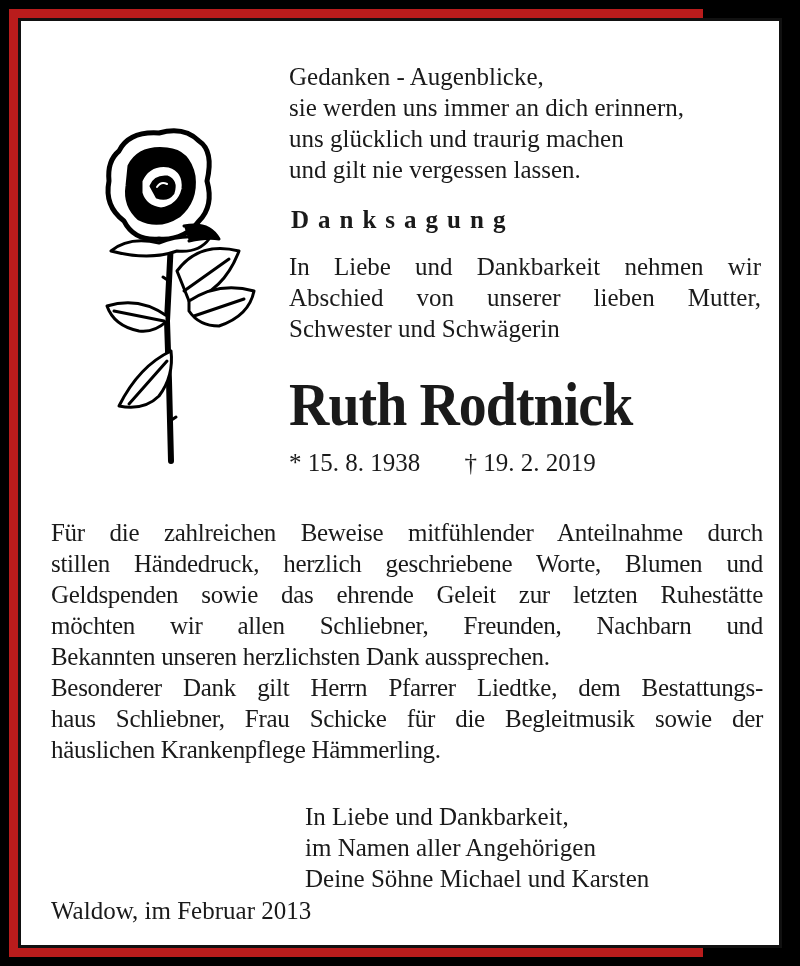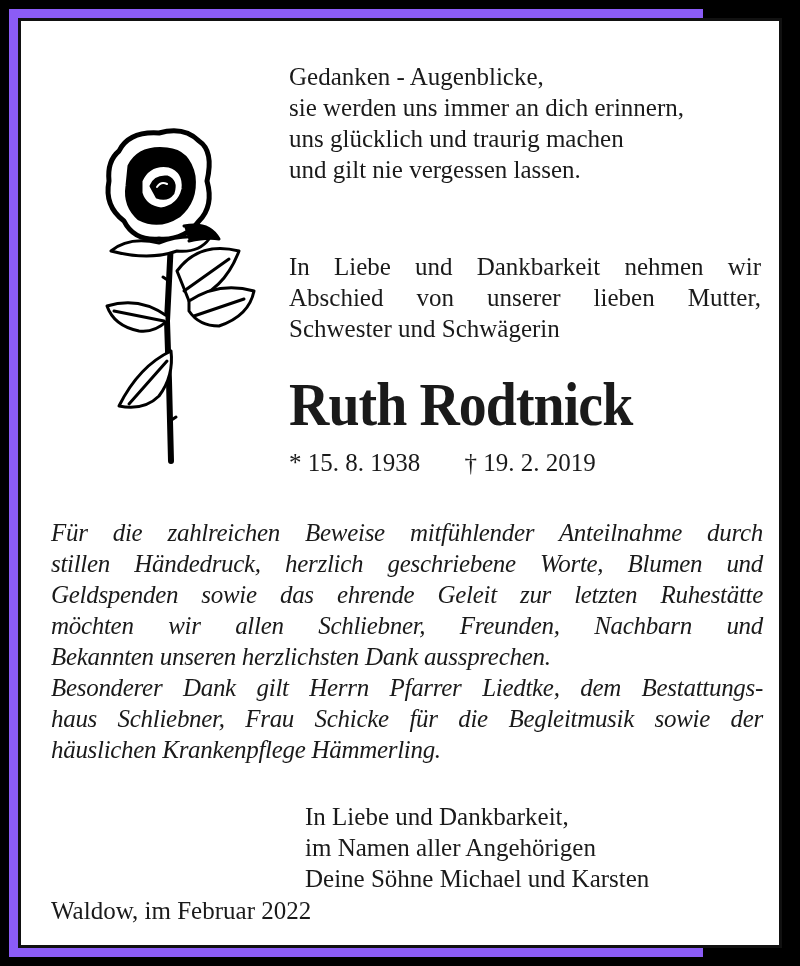--- a/index.html
+++ b/index.html
@@ -1,30 +1,30 @@
 <!DOCTYPE html>
 <html><head>
 <meta charset="utf-8">
 <style>
   html, body { margin:0; padding:0; }
   body { width:800px; height:966px; background:#000; position:relative; overflow:hidden; }
-  .outer { position:absolute; left:9px; top:9px; width:694px; height:948px; background:#8b5cf6; }
+  .outer { position:absolute; left:9px; top:9px; width:694px; height:948px; background:#b91c1c; }
   .inner { position:absolute; left:9px; top:9px; width:758px; height:924px; border:3px solid #111; background:#fff; }
   .serif { font-family: "Liberation Serif", "DejaVu Serif", serif; color:#1a1a1a; }
   .rose { position:absolute; left:68px; top:100px; width:180px; height:350px; }
   .poem { position:absolute; left:268px; top:40px; font-size:25px; line-height:31px; }
   .poem div { white-space:nowrap; }
   .title { position:absolute; left:270px; top:185px; font-size:25px; font-weight:bold; letter-spacing:9px; }
   .intro { position:absolute; left:268px; top:230px; width:472px; font-size:25px; line-height:31px; text-align:justify; text-align-last:left; }
   .intro .jl { text-align:justify; text-align-last:justify; }
   .name { position:absolute; left:268px; top:348px; font-size:62px; font-weight:bold; letter-spacing:-1px; transform:scaleX(0.9); transform-origin:left; white-space:nowrap; }
   .dates { position:absolute; left:268px; top:428px; font-size:25px; white-space:nowrap; }
   .dates .death { margin-left:38px; }
   .body { position:absolute; left:30px; top:496px; width:712px; font-size:25px; line-height:31px; }
-  .body .ln { white-space:nowrap; text-align:justify; text-align-last:justify; letter-spacing:-0.3px;font-style:italic; }
+  .body .ln { white-space:nowrap; text-align:justify; text-align-last:justify; letter-spacing:-0.3px; }
   .body .ln.last { text-align-last:left; }
   .sign { position:absolute; left:284px; top:780px; font-size:25px; line-height:31px; }
   .sign .bold { font-weight:normal; }
   .place { position:absolute; left:30px; top:876px; font-size:25px; }
 </style>
 </head>
 <body>
 
 <div class="outer">
   <div class="inner serif">
@@ -60,20 +60,21 @@
       </g>
     </svg>
 
     <div class="poem">
       <div>Gedanken - Augenblicke,</div>
       <div>sie werden uns immer an dich erinnern,</div>
       <div>uns glücklich und traurig machen</div>
       <div>und gilt nie vergessen lassen.</div>
     </div>
 
+    <div class="title">Danksagung</div>
 
     <div class="intro">
       <div class="jl">In Liebe und Dankbarkeit nehmen wir</div>
       <div class="jl">Abschied von unserer lieben Mutter,</div>
       <div>Schwester und Schwägerin</div>
     </div>
 
     <div class="name">Ruth Rodtnick</div>
 
     <div class="dates">
@@ -91,16 +92,16 @@
       <div class="ln">haus Schliebner, Frau Schicke für die Begleitmusik sowie der</div>
       <div class="ln last">häuslichen Krankenpflege Hämmerling.</div>
     </div>
 
     <div class="sign">
       <div>In Liebe und Dankbarkeit,</div>
       <div>im Namen aller Angehörigen</div>
       <div class="bold">Deine Söhne Michael und Karsten</div>
     </div>
 
-    <div class="place">Waldow, im Februar 2022</div>
+    <div class="place">Waldow, im Februar 2013</div>
 
   </div>
 </div>
 
 </body></html>

